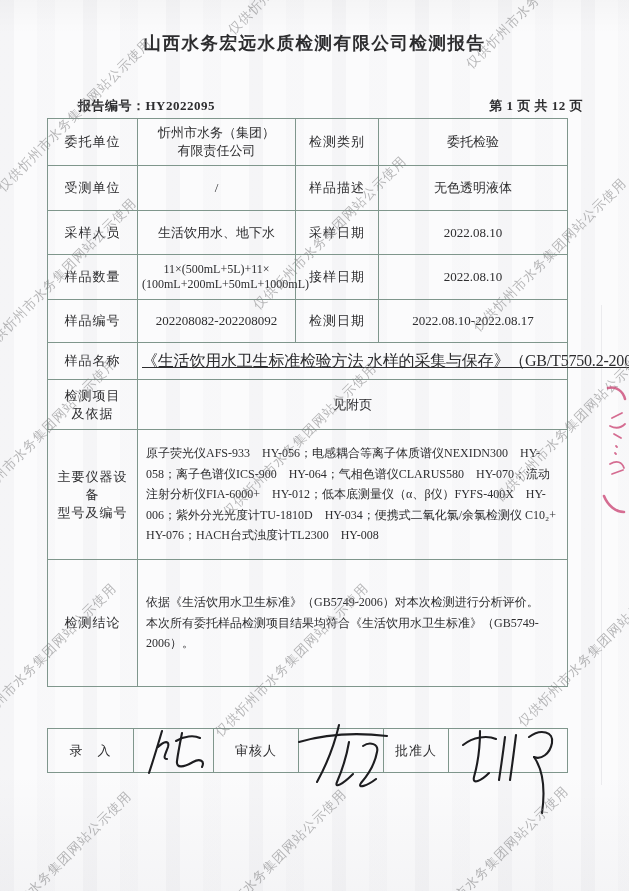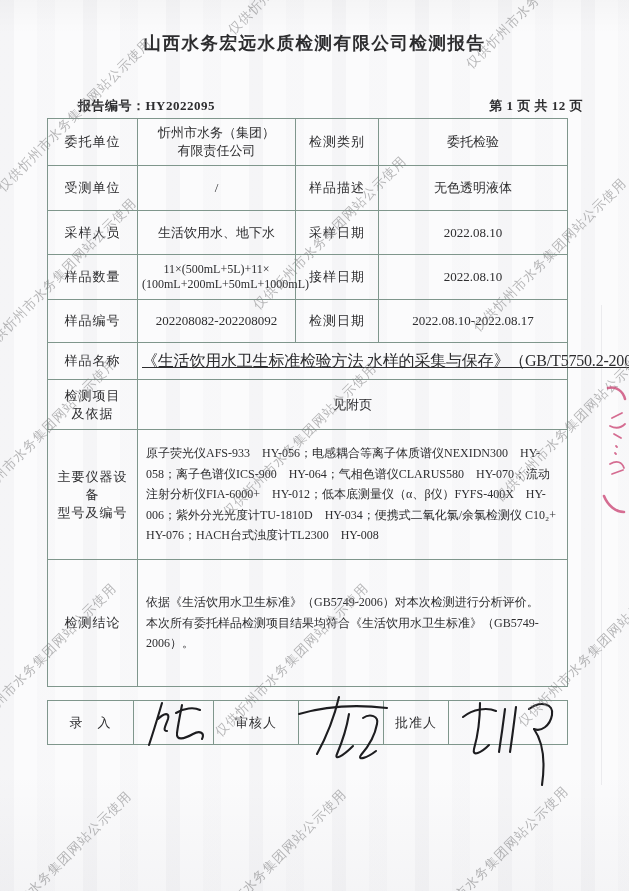--- a/index.html
+++ b/index.html
@@ -13,21 +13,21 @@
         rgba(80,80,105,0.035) 0 14px, rgba(0,0,0,0) 14px 37px,
         rgba(80,80,105,0.02) 37px 55px, rgba(0,0,0,0) 55px 83px);
     overflow:hidden;
     font-family:"Liberation Serif","DejaVu Serif",serif;
     color:#2d2d2f;
   }
   .title { padding-top:31px; text-align:center; font-size:17.5px; font-weight:bold; letter-spacing:1.5px; }
   .meta { position:absolute; left:78px; top:97px; width:505px; display:flex; justify-content:space-between; font-size:13px; font-weight:bold; letter-spacing:0.5px; }
   table.main, table.sig { border-collapse:collapse; table-layout:fixed; margin-left:47px; width:520px; background:transparent; }
   table.main { position:absolute; top:118px; left:0;padding-left:38px; }
-  table.sig  { position:absolute; top:700px; left:0; }
+  table.sig  { position:absolute; top:728px; left:0; }
   td { border:1px solid #7f968c; font-size:13px; text-align:center; vertical-align:middle; padding:2px 4px; }
   td.lbl { letter-spacing:1px; }
   td.left { text-align:left; padding:6px 8px; font-size:12px; line-height:1.72; }
   .pre { white-space:pre-line; }
   td.oneline { font-size:16px; letter-spacing:-0.2px; white-space:nowrap; overflow:visible;text-decoration:underline; }
   td.sigcell { position:relative; }
   td.sigcell svg { position:absolute; pointer-events:none; }
   .wm-layer { position:absolute; inset:0; z-index:5; pointer-events:none; }
   .wm { position:absolute; white-space:nowrap; font-size:13px; letter-spacing:1px;
         color:rgba(125,125,128,0.55); transform:translate(-50%,-50%) rotate(-45deg); }

